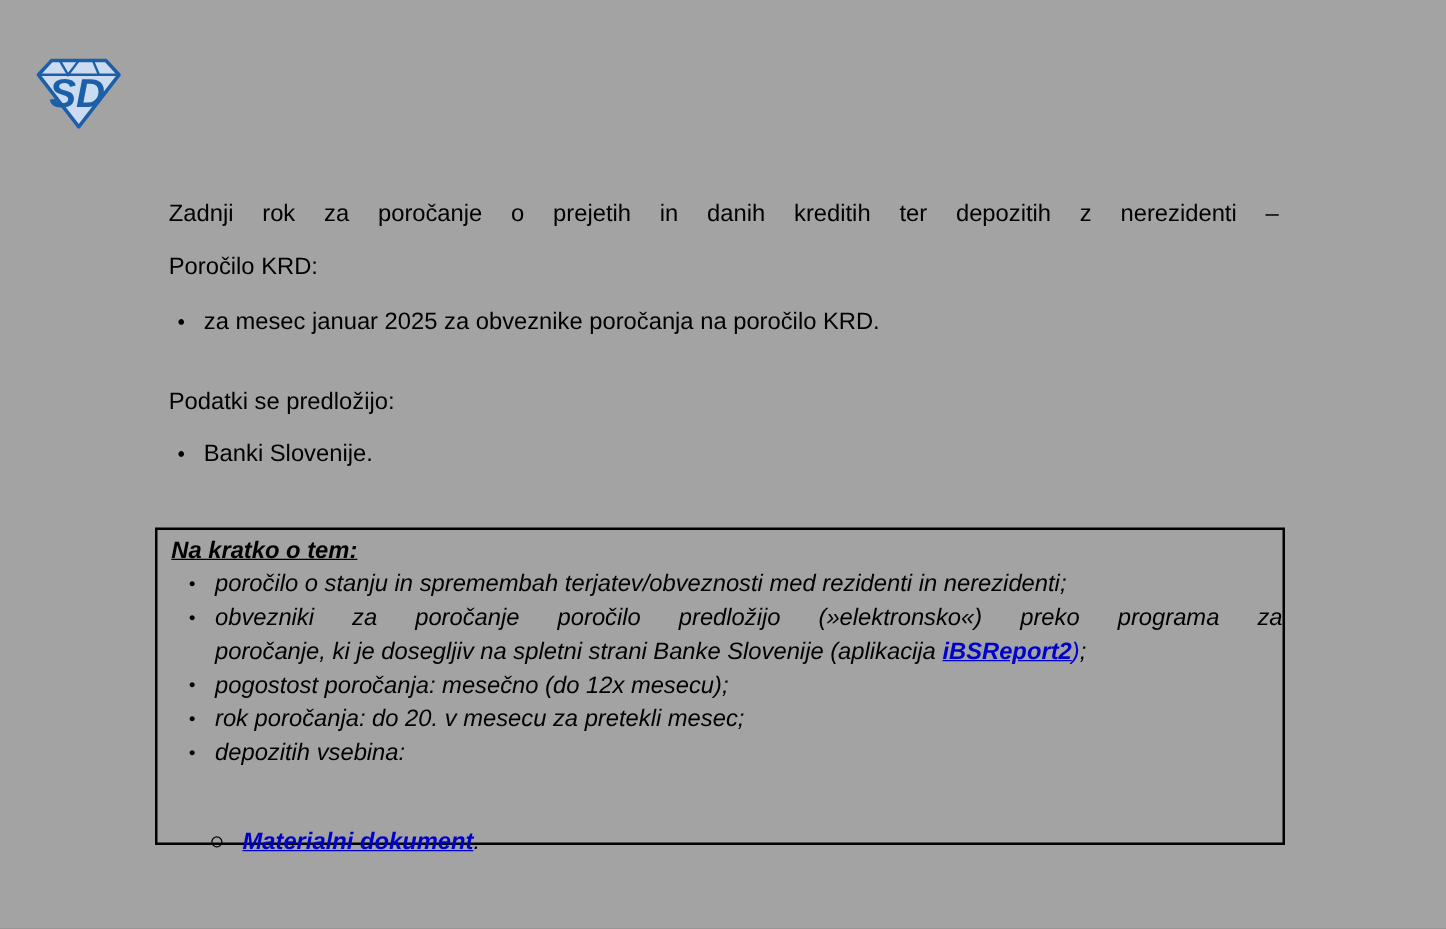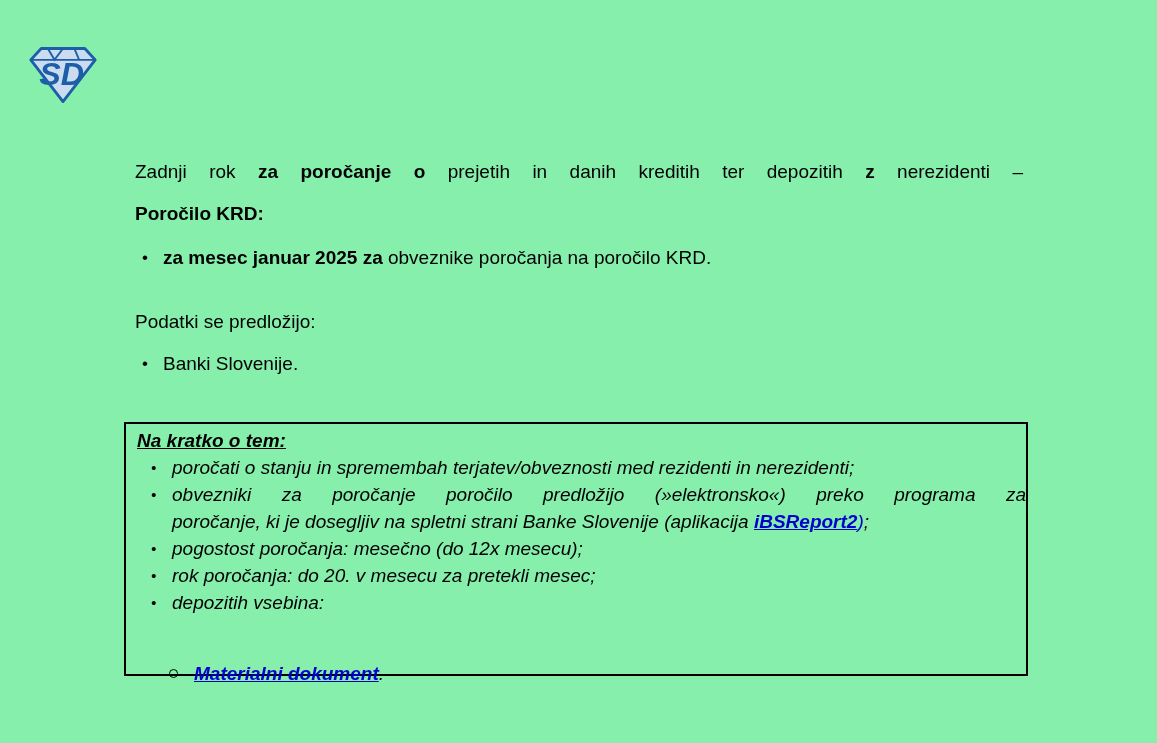--- a/index.html
+++ b/index.html
@@ -1,21 +1,21 @@
 <!DOCTYPE html>
 <html><head>
 <meta charset="utf-8">
 <style>
   * { margin: 0; padding: 0; box-sizing: border-box; }
   html, body { background: #888; }
   .page {
     position: relative;
     width: 1157px;
     height: 743px;
-    background: #86efac;
+    background: #a3a3a3;
     font-family: "Liberation Sans", sans-serif;
     color: #000000;
     overflow: hidden;
     margin: 0 auto;
   }
   .logo {
     position: absolute;
     left: 27px;
     top: 45px;
     width: 72px;
@@ -26,21 +26,21 @@
     left: 135px;
     width: 888px;
     font-size: 19px;
   }
   .heading { top: 151px; line-height: 42px; }
   .justify-line {
     text-align: justify;
     text-align-last: justify;
     white-space: normal;
   }
-  b { font-weight: bold; margin-top: 44px; }
+  b { font-weight: normal; margin-top: 44px; }
   .bullet-row {
     display: flex;
     line-height: 42px;
   }
   .bullet-row .marker {
     width: 28px;
     padding-left: 7px;
     flex: none;
     font-size: 17px;
   }
@@ -125,21 +125,21 @@
     <span class="marker">•</span>
     <span>Banki Slovenije.</span>
   </div>
 
   <div class="infobox">
     <div class="infobox-title">Na kratko o tem:</div>
 
     <div class="box-item">
       <span class="marker">•</span>
       <span class="item-text">
-        <div>poročati o stanju in spremembah terjatev/obveznosti med rezidenti in nerezidenti;</div>
+        <div>poročilo o stanju in spremembah terjatev/obveznosti med rezidenti in nerezidenti;</div>
       </span>
     </div>
 
     <div class="box-item">
       <span class="marker">•</span>
       <span class="item-text">
         <div class="justify-line">obvezniki za poročanje poročilo predložijo (»elektronsko«) preko programa za</div>
         <div><span>poročanje, ki je dosegljiv na spletni strani Banke Slovenije (aplikacija </span><a class="doc-link">iBSReport2</a><span class="blue">)</span><span>;</span></div>
       </span>
     </div>

